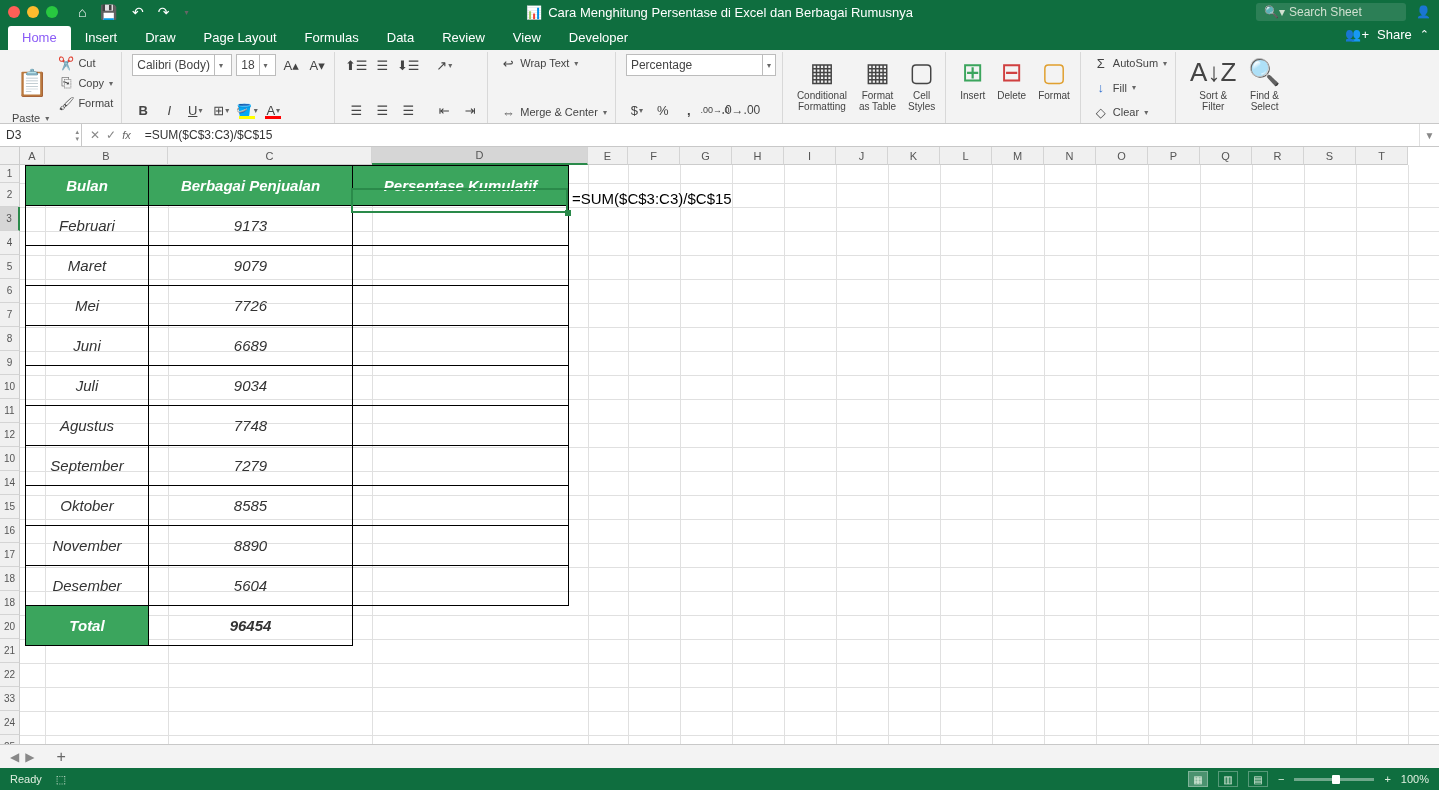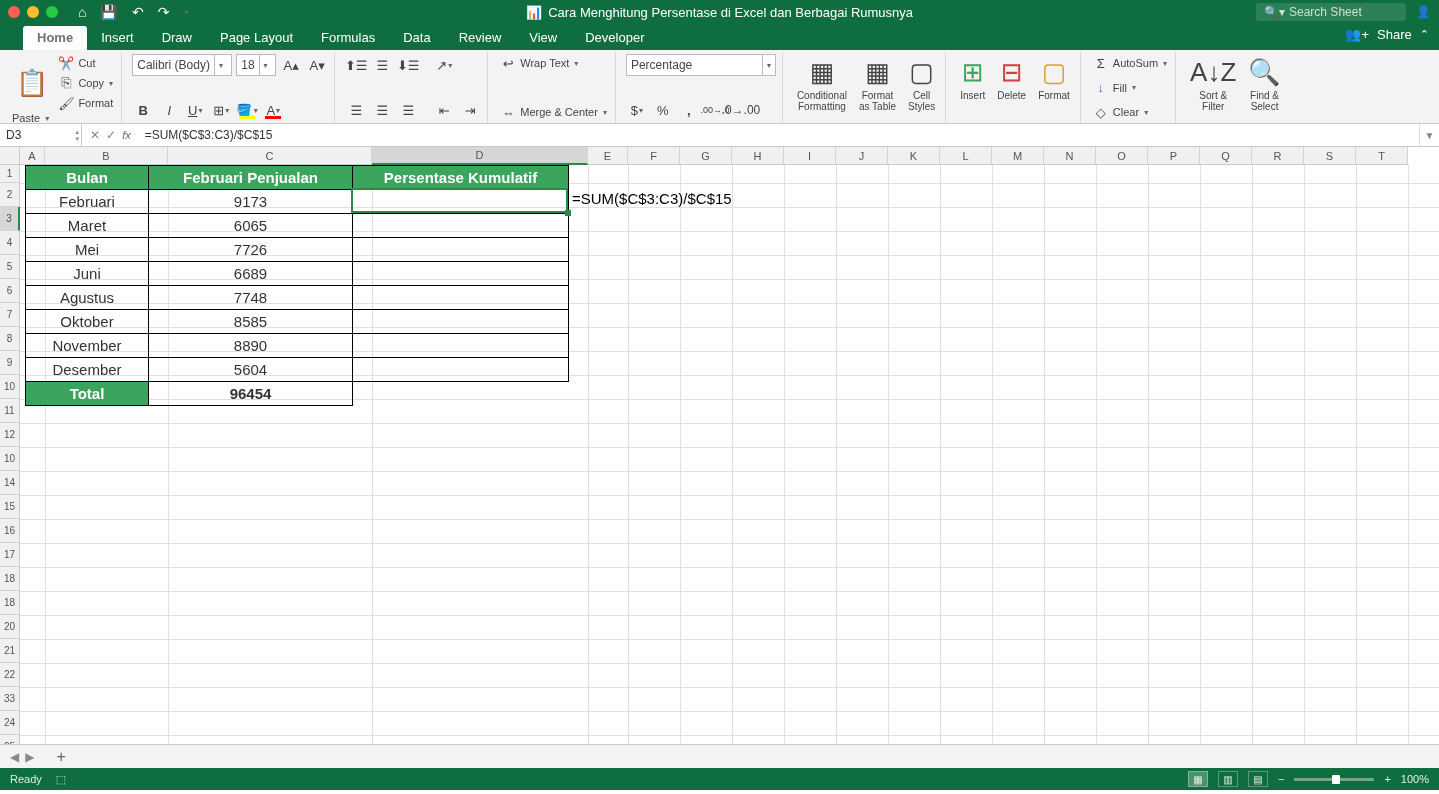--- a/index.html
+++ b/index.html
@@ -11,21 +11,21 @@
 .traffic .dot { width: 12px; height: 12px; border-radius: 50%; }
 .dot.red{background:#ff5f57}.dot.yellow{background:#febc2e}.dot.green{background:#28c840}
 .title-icons { display:flex; align-items:center; gap:14px; margin-left:8px; color:#fff; font-size:14px; }
 .title-center { position:absolute; left:50%; transform:translateX(-50%); display:flex; align-items:center; gap:6px; font-size:13px; }
 .title-right { margin-left:auto; display:flex; align-items:center; gap:10px; }
 .search-sheet { background:rgba(255,255,255,0.12); border-radius:3px; padding:2px 8px; display:flex; align-items:center; gap:4px; width:150px; font-size:12px; color:#d0e0d0; }
 
 
 .menubar { background:#0f6e3f; height:26px; display:flex; align-items:flex-end; color:#fff; padding-left:8px; position:relative; }
 .menubar .tab { padding:4px 14px 5px; font-size:13px; cursor:pointer; }
-.menubar .tab.active { background:#fff; color:#737373; border-radius:3px 3px 0 0; font-weight:700;margin-left:15px; }
+.menubar .tab.active { background:#fff; color:#8b5cf6; border-radius:3px 3px 0 0; font-weight:400; }
 .menubar .right { position:absolute; right:10px; top:3px; display:flex; align-items:center; gap:8px; font-size:13px; }
 .menubar .chev { font-size:11px; }
 
 
 .ribbon { background:#f3f3f3; height:74px; border-bottom:1px solid #c8c8c8; display:flex; align-items:stretch; padding:2px 6px 0; gap:4px; font-size:11px; color:#444; }
 .rgroup { display:flex; flex-direction:column; justify-content:space-between; padding:2px 6px 2px; border-right:1px solid #d8d8d8; }
 .rgroup.noborder{border-right:none}
 .row { display:flex; align-items:center; gap:4px; }
 .iconbox { width:22px; height:22px; display:inline-flex; align-items:center; justify-content:center; border:1px solid transparent; border-radius:2px; font-size:13px; }
 .bigbtn { display:flex; flex-direction:column; align-items:center; gap:2px; padding:2px 4px; font-size:10px; text-align:center; line-height:1.1; }
@@ -53,21 +53,21 @@
 .colhead.selected{background:#d6d6d6;border-bottom:2px solid #2a8a4a;}
 .rowheads{position:absolute;left:0;top:18px;width:20px;z-index:2;background:#f0f0f0;}
 .rowhead{height:24px;border-bottom:1px solid #d4d4d4;border-right:1px solid #ccc;background:#f0f0f0;display:flex;align-items:center;justify-content:center;font-size:10px;color:#555;}
 .rowhead.h18{height:18px}
 .rowhead.selected{background:#d6d6d6;border-right:2px solid #2a8a4a;}
 .gridlines-h{position:absolute;left:20px;right:0;height:1px;background:#e0e0e0;z-index:0}
 .gridlines-v{position:absolute;top:18px;bottom:0;width:1px;background:#e0e0e0;z-index:0}
 
 
 .datatable{position:absolute;left:25px;top:18px;border-collapse:collapse;font-size:15px;}
-.datatable th,.datatable td{border:1px solid #000;height:24px;padding:0 6px;text-align:center;vertical-align:middle;}
+.datatable th,.datatable td{border:1px solid #000;height:40px;padding:0 6px;text-align:center;vertical-align:middle;font-style:italic;}
 .datatable th{background:#3ba55d;color:#fff;font-weight:bold;}
 .datatable .totalrow td:first-child{background:#3ba55d;color:#fff;font-weight:bold;}
 .datatable .totalrow td{font-weight:bold;}
 .datatable td.right{text-align:right;padding-right:4px;}
 .col-b{width:123px}.col-c{width:204px}.col-d{width:216px}
 
 
 .sel-outline{position:absolute;border:2px solid #2a8a4a;pointer-events:none;z-index:4;}
 .sel-handle{position:absolute;width:6px;height:6px;background:#2a8a4a;z-index:5;pointer-events:none;}
 
@@ -434,48 +434,58 @@
       <div class="gridlines-v" style="left: 1252px;"></div>
       <div class="gridlines-v" style="left: 1304px;"></div>
       <div class="gridlines-v" style="left: 1356px;"></div>
       <div class="gridlines-v" style="left: 1408px;"></div>
     </div>
 
   <table class="datatable">
     <tbody>
         <tr>
       <th class="col-b">Bulan</th>
-      <th class="col-c">Februari Penjualan</th>
+      <th class="col-c">Berbagai Penjualan</th>
       <th class="col-d">Persentase Kumulatif</th>
     </tr>
     </tbody>
       <tbody id="data-rows">
         <tr>
           <td>Februari</td>
           <td>9173</td>
           <td class="right"></td>
         </tr>
         <tr>
           <td>Maret</td>
-          <td>6065</td>
+          <td>9079</td>
           <td class="right"></td>
         </tr>
         <tr>
           <td>Mei</td>
           <td>7726</td>
           <td class="right"></td>
         </tr>
         <tr>
           <td>Juni</td>
           <td>6689</td>
           <td class="right"></td>
         </tr>
         <tr>
+          <td>Juli</td>
+          <td>9034</td>
+          <td class="right"></td>
+        </tr>
+        <tr>
           <td>Agustus</td>
           <td>7748</td>
+          <td class="right"></td>
+        </tr>
+        <tr>
+          <td>September</td>
+          <td>7279</td>
           <td class="right"></td>
         </tr>
         <tr>
           <td>Oktober</td>
           <td>8585</td>
           <td class="right"></td>
         </tr>
         <tr>
           <td>November</td>
           <td>8890</td>

